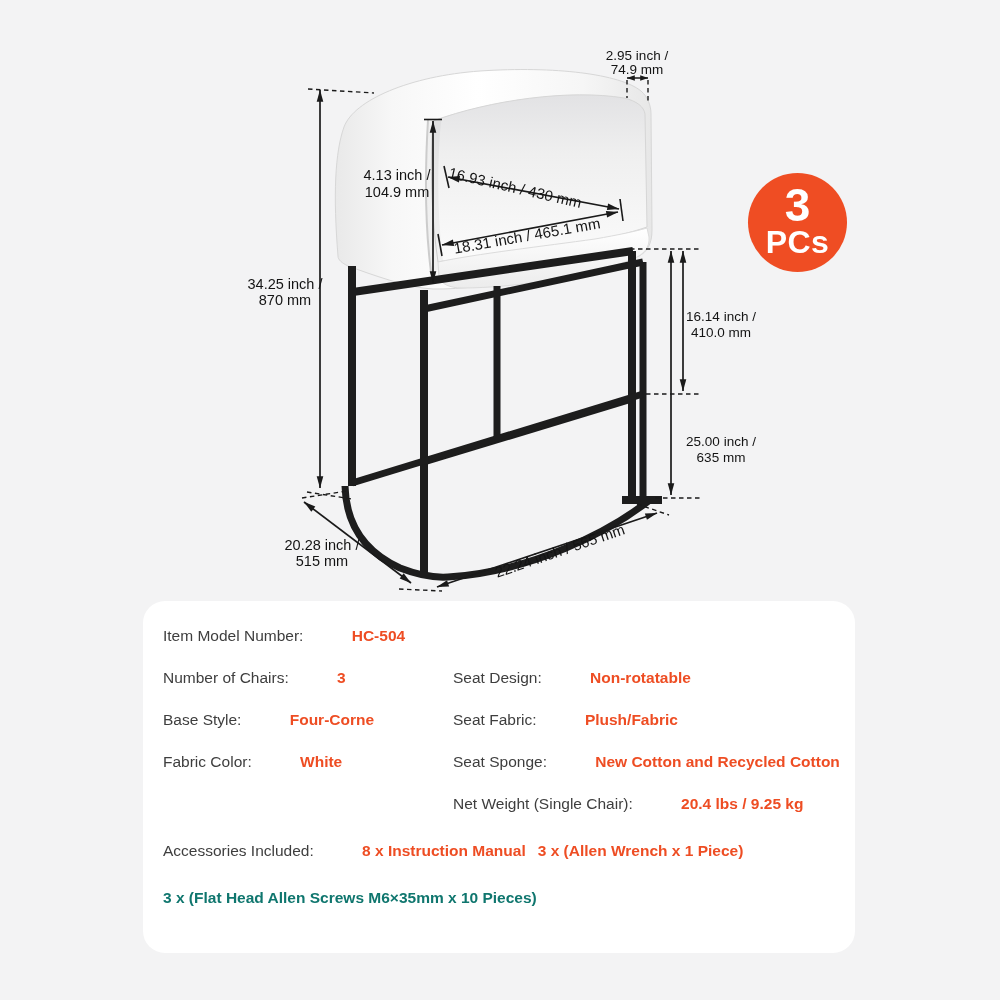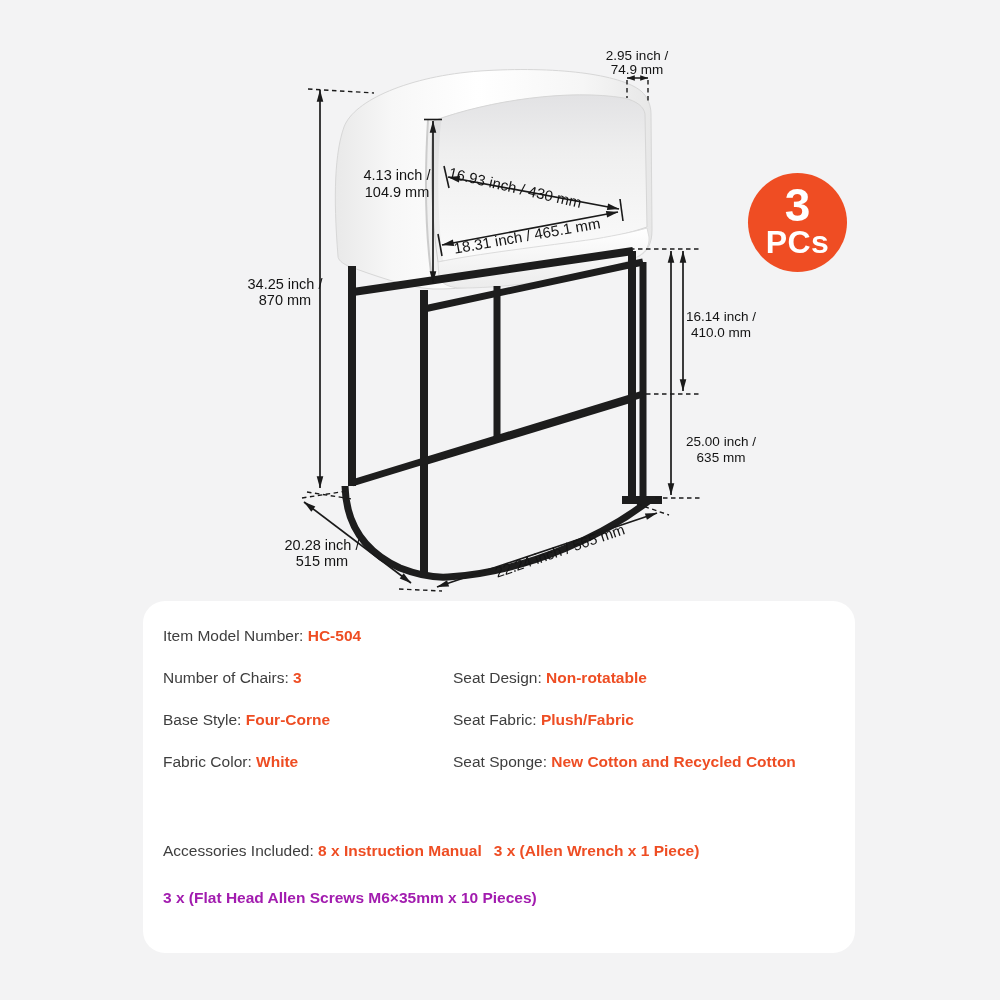--- a/index.html
+++ b/index.html
@@ -35,23 +35,23 @@
   .badge-unit{font-size:32px;font-weight:600;line-height:1.05;letter-spacing:0.5px;}
 
   
   .panel{
     position:absolute;left:143px;top:601px;width:712px;height:352px;
     background:#ffffff;border-radius:22px;
     font-size:15.5px;color:#3e3e3e;
   }
   .row{position:absolute;left:20px;white-space:nowrap;}
   .col2{left:310px;}
-  .val{color:#ee4d23;font-weight:700;}
+  .val{color:#ee4d23;font-weight:700;margin-left:44px;}
   .acc2{margin-left:12px;}
-  .fullrow{position:absolute;left:20px;white-space:nowrap;color:#a21caf;font-weight:700;}
+  .fullrow{position:absolute;left:20px;white-space:nowrap;color:#0f766e;font-weight:700;}
 </style>
 </head>
 <body>
 
 <div class="stage">
 
   <svg width="1000" height="600" viewBox="0 0 1000 600">
     <defs>
       <marker id="mE" markerUnits="userSpaceOnUse" markerWidth="14" markerHeight="10" refX="12.2" refY="4" orient="auto">
         <path d="M0.5,0.7 L12.5,4 L0.5,7.3 Z" fill="#1a1a1a"></path>
@@ -231,20 +231,23 @@
       <span>Seat Fabric: </span><span class="val">Plush/Fabric</span>
     </div>
 
     <div class="row" style="top:152px">
       <span>Fabric Color: </span><span class="val">White</span>
     </div>
     <div class="row col2" style="top:152px">
       <span>Seat Sponge: </span><span class="val">New Cotton and Recycled Cotton</span>
     </div>
 
+    <div class="row col2" style="top:194px">
+      <span>Net Weight (Single Chair): </span><span class="val">20.4 lbs / 9.25 kg</span>
+    </div>
 
     <div class="row" style="top:241px">
       <span>Accessories Included: </span><span class="val">8 x Instruction Manual</span><span class="val acc2">3 x (Allen Wrench x 1 Piece)</span>
     </div>
 
     <div class="fullrow" style="top:288px">3 x (Flat Head Allen Screws M6×35mm x 10 Pieces)</div>
   </div>
 
 </div>
 

